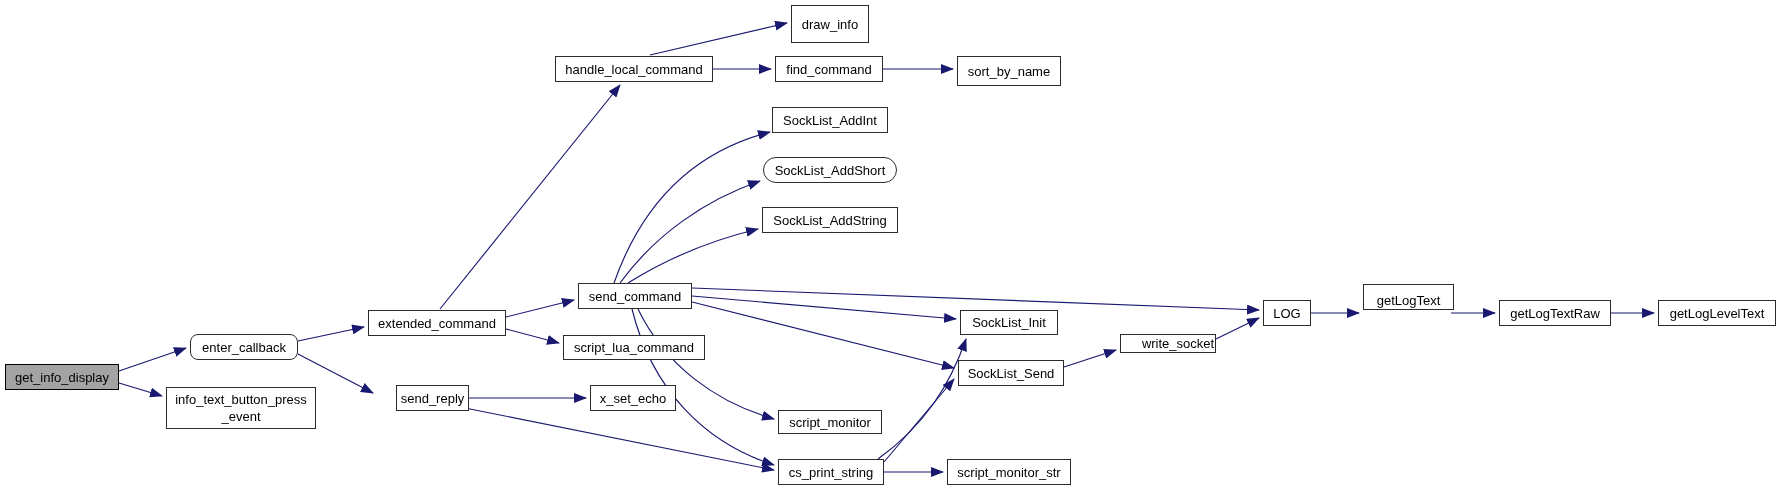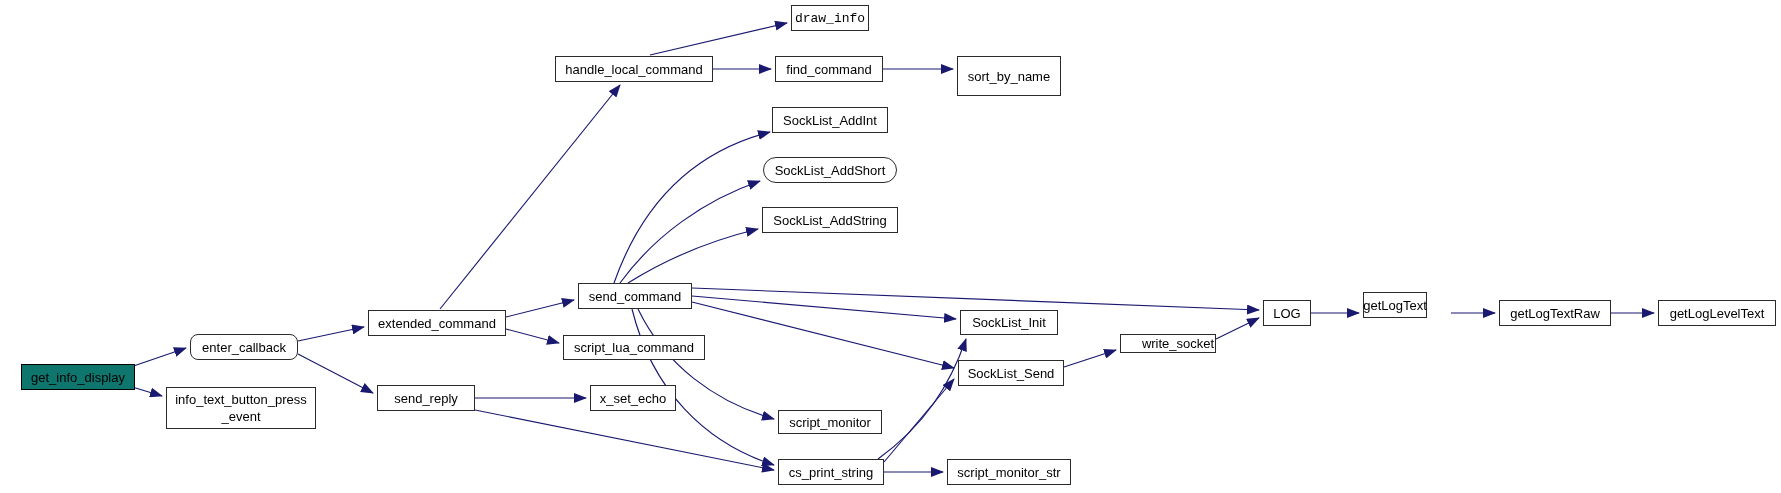--- a/index.html
+++ b/index.html
@@ -26,23 +26,22 @@
     align-items: center;
     justify-content: center;
     font-size: 13px;
     color: #000000;
     line-height: 17px;
     white-space: nowrap;
     cursor: pointer;
     z-index: 2;
   }
   .node.highlight {
-    background: #0f766e;
+    background: #a3a3a3;
     border-color: #000000;
-    margin-left: 16px;
   }
   .edge {
     fill: none;
     stroke-width: 1.15px;
   }
 </style>
 </head>
 <body>
 
 <div class="canvas">
@@ -88,39 +87,39 @@
       <div class="node" style="left: 190px; top: 334px; width: 108px; height: 26px; border-radius: 8px;">
         <span>enter_callback</span>
       </div>
       <div class="node" style="left: 166px; top: 387px; width: 150px; height: 42px;">
         <span>info_text_button_press</span>
         <span>_event</span>
       </div>
       <div class="node" style="left: 368px; top: 310px; width: 138px; height: 26px;">
         <span>extended_command</span>
       </div>
-      <div class="node" style="left: 377px; top: 385px; width: 98px; height: 26px;">
+      <div class="node" style="left: 396px; top: 385px; width: 73px; height: 26px;">
         <span>send_reply</span>
       </div>
       <div class="node" style="left: 563px; top: 335px; width: 142px; height: 25px;">
         <span>script_lua_command</span>
       </div>
       <div class="node" style="left: 590px; top: 385px; width: 86px; height: 26px;">
         <span>x_set_echo</span>
       </div>
       <div class="node" style="left: 555px; top: 56px; width: 158px; height: 26px;">
         <span>handle_local_command</span>
       </div>
-      <div class="node" style="left: 791px; top: 5px; width: 78px; height: 26px; font-family: Liberation Mono, monospace;">
+      <div class="node" style="left: 791px; top: 5px; width: 78px; height: 38px;">
         <span>draw_info</span>
       </div>
       <div class="node" style="left: 775px; top: 56px; width: 108px; height: 26px;">
         <span>find_command</span>
       </div>
-      <div class="node" style="left: 957px; top: 56px; width: 104px; height: 40px;">
+      <div class="node" style="left: 957px; top: 56px; width: 104px; height: 30px;">
         <span>sort_by_name</span>
       </div>
       <div class="node" style="left: 772px; top: 107px; width: 116px; height: 26px;">
         <span>SockList_AddInt</span>
       </div>
       <div class="node" style="left: 763px; top: 157px; width: 134px; height: 26px; border-radius: 13px;">
         <span>SockList_AddShort</span>
       </div>
       <div class="node" style="left: 762px; top: 207px; width: 136px; height: 26px;">
         <span>SockList_AddString</span>
@@ -142,21 +141,21 @@
       </div>
       <div class="node" style="left: 958px; top: 360px; width: 106px; height: 26px;">
         <span>SockList_Send</span>
       </div>
       <div class="node" style="left: 1120px; top: 334px; width: 96px; height: 19px; padding-left: 20px;">
         <span>write_socket</span>
       </div>
       <div class="node" style="left: 1263px; top: 300px; width: 48px; height: 26px;">
         <span>LOG</span>
       </div>
-      <div class="node" style="left: 1363px; top: 292px; width: 64px; height: 26px;">
+      <div class="node" style="left: 1363px; top: 284px; width: 91px; height: 26px; justify-content: flex-end;">
         <span>getLogText</span>
       </div>
       <div class="node" style="left: 1499px; top: 300px; width: 112px; height: 26px;">
         <span>getLogTextRaw</span>
       </div>
       <div class="node" style="left: 1658px; top: 300px; width: 118px; height: 26px;">
         <span>getLogLevelText</span>
       </div>
     </div>
 </div>

